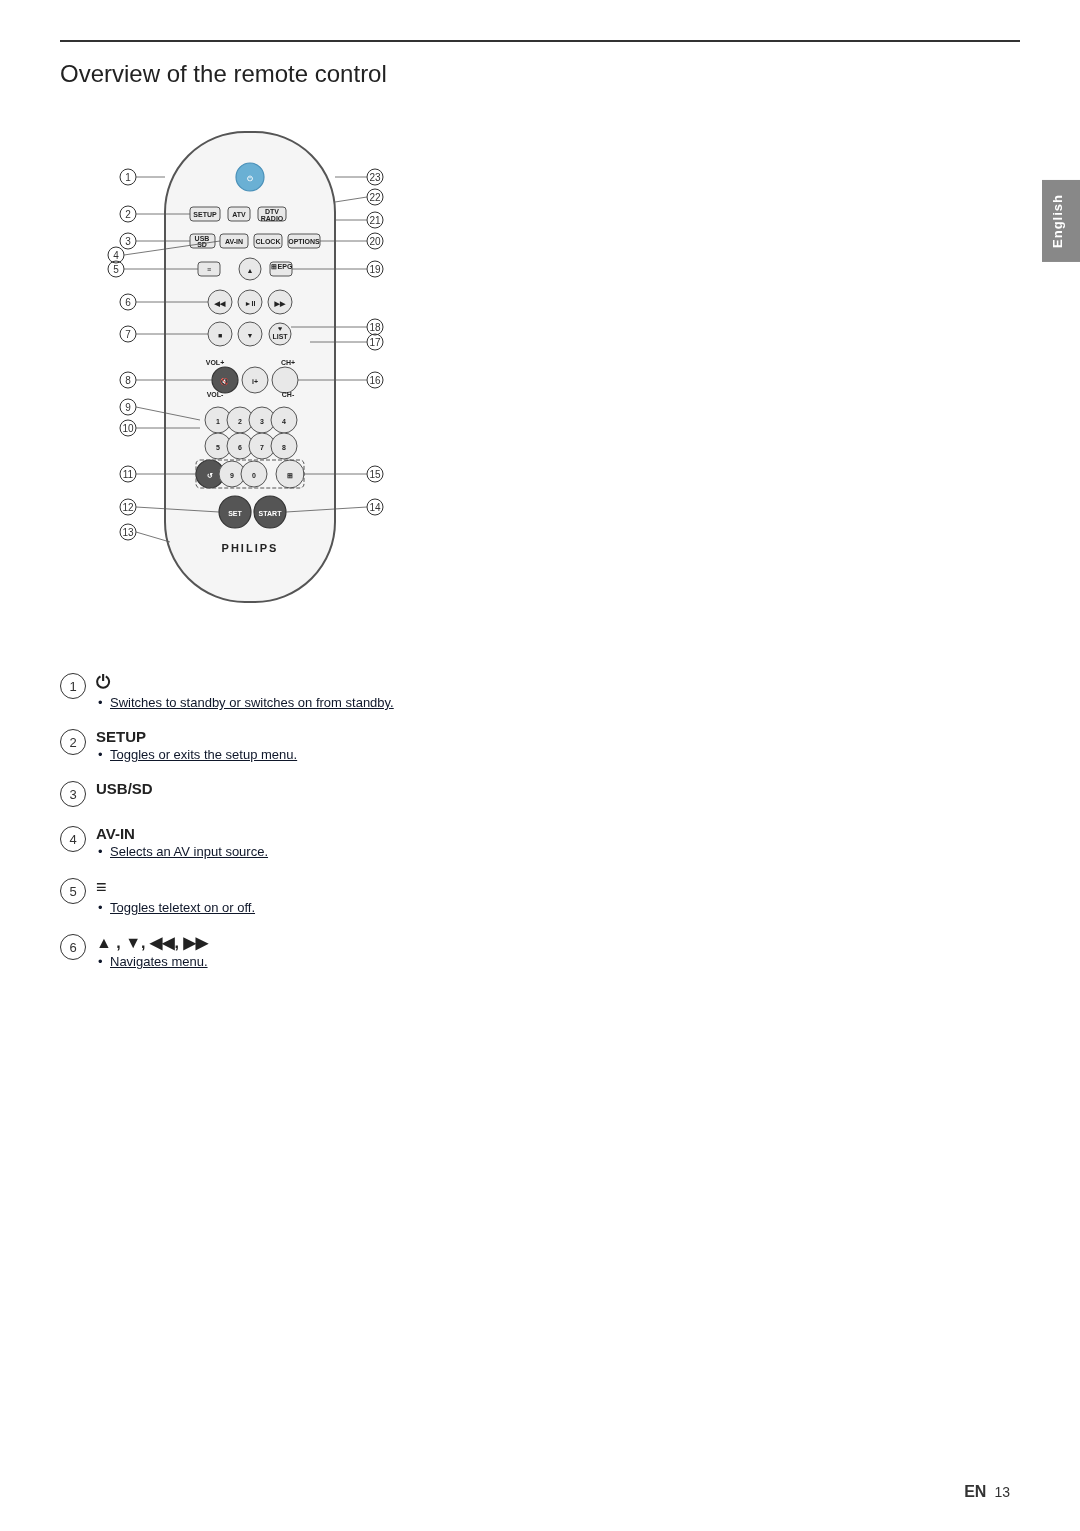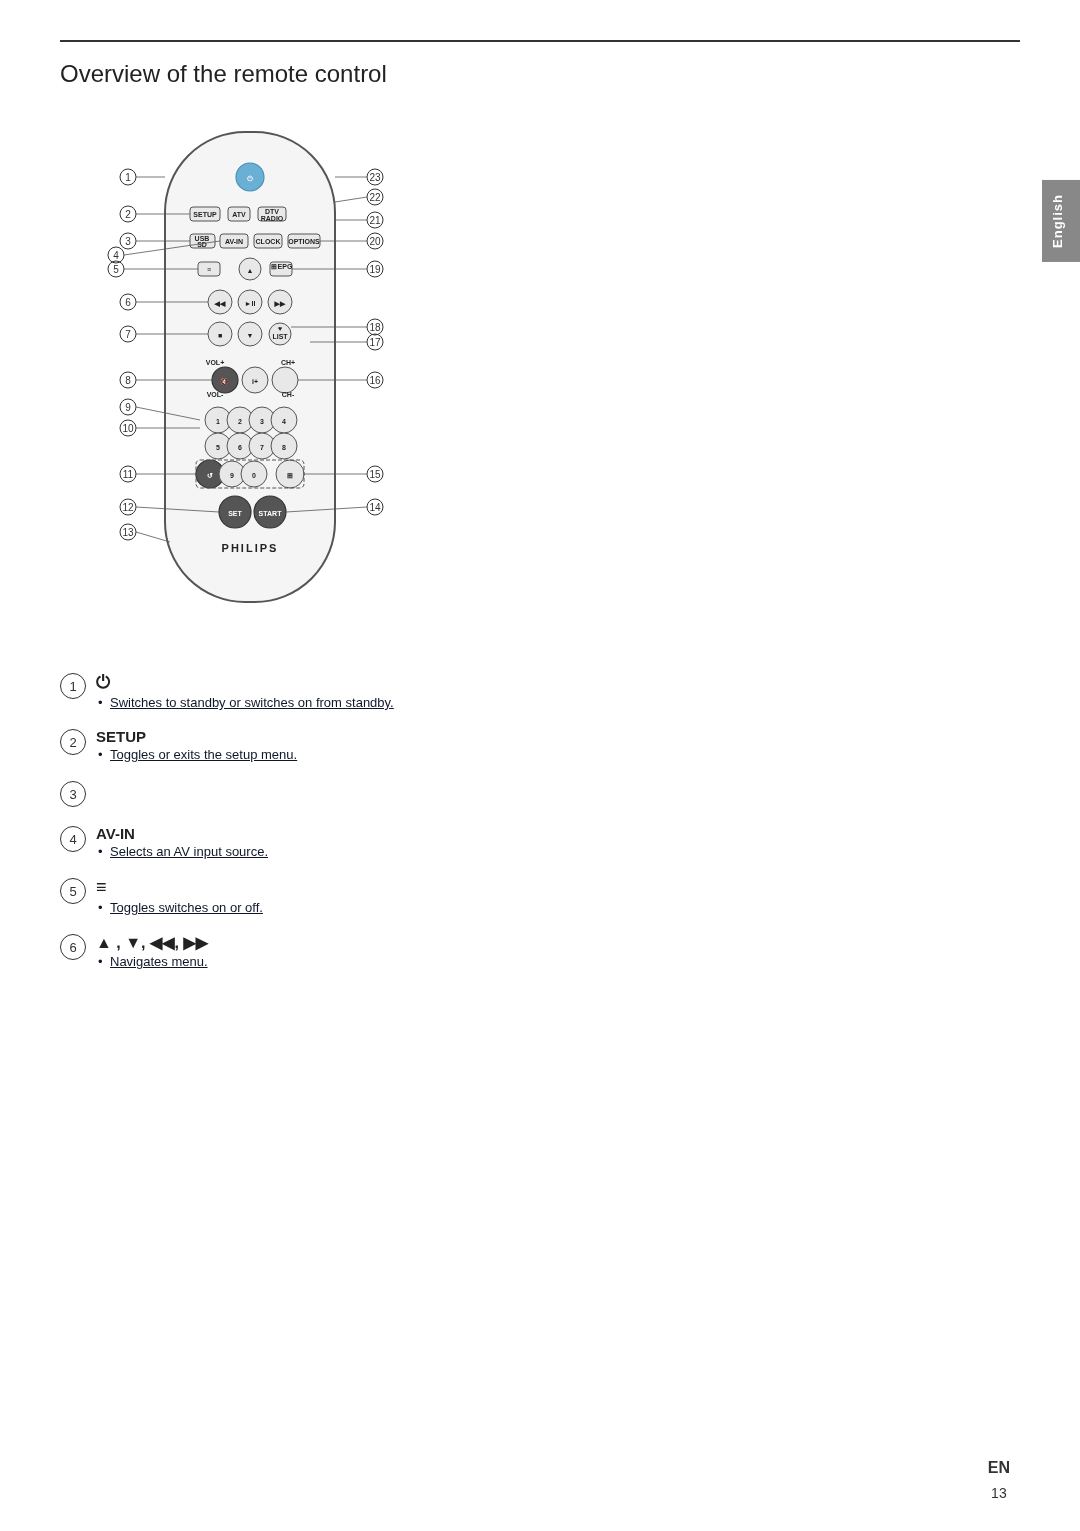--- a/index.html
+++ b/index.html
@@ -62,21 +62,20 @@
     
     .footer {
       position: absolute;
       bottom: 30px;
       right: 70px;
       font-size: 14px;
       color: #333;
       display: flex;
       align-items: center;
       gap: 8px;
-      flex-direction: column;
     }
 
     .footer-en {
       font-weight: bold;
       font-size: 16px;
     }
 
     
     .remote-body {
       fill: #f5f5f5;
@@ -442,36 +441,37 @@
         <span class="full-desc-number">2</span>
         <div class="full-desc-content">
           <div class="full-desc-title">SETUP</div>
           <div class="full-desc-text">Toggles or exits the setup menu.</div>
         </div>
       </li>
 
       <li class="full-desc-item">
         <span class="full-desc-number">3</span>
         <div class="full-desc-content">
+          <div class="full-desc-title">USB/SD</div>
         </div>
       </li>
 
       <li class="full-desc-item">
         <span class="full-desc-number">4</span>
         <div class="full-desc-content">
           <div class="full-desc-title">AV-IN</div>
           <div class="full-desc-text">Selects an AV input source.</div>
         </div>
       </li>
 
       <li class="full-desc-item">
         <span class="full-desc-number">5</span>
         <div class="full-desc-content">
           <div class="full-desc-title" style="font-size:18px;">≡</div>
-          <div class="full-desc-text">Toggles switches on or off.</div>
+          <div class="full-desc-text">Toggles teletext on or off.</div>
         </div>
       </li>
 
       <li class="full-desc-item">
         <span class="full-desc-number">6</span>
         <div class="full-desc-content">
           <div class="full-desc-title" style="font-size:16px; font-weight:bold;">▲ , ▼, ◀◀, ▶▶</div>
           <div class="full-desc-text">Navigates menu.</div>
         </div>
       </li>

